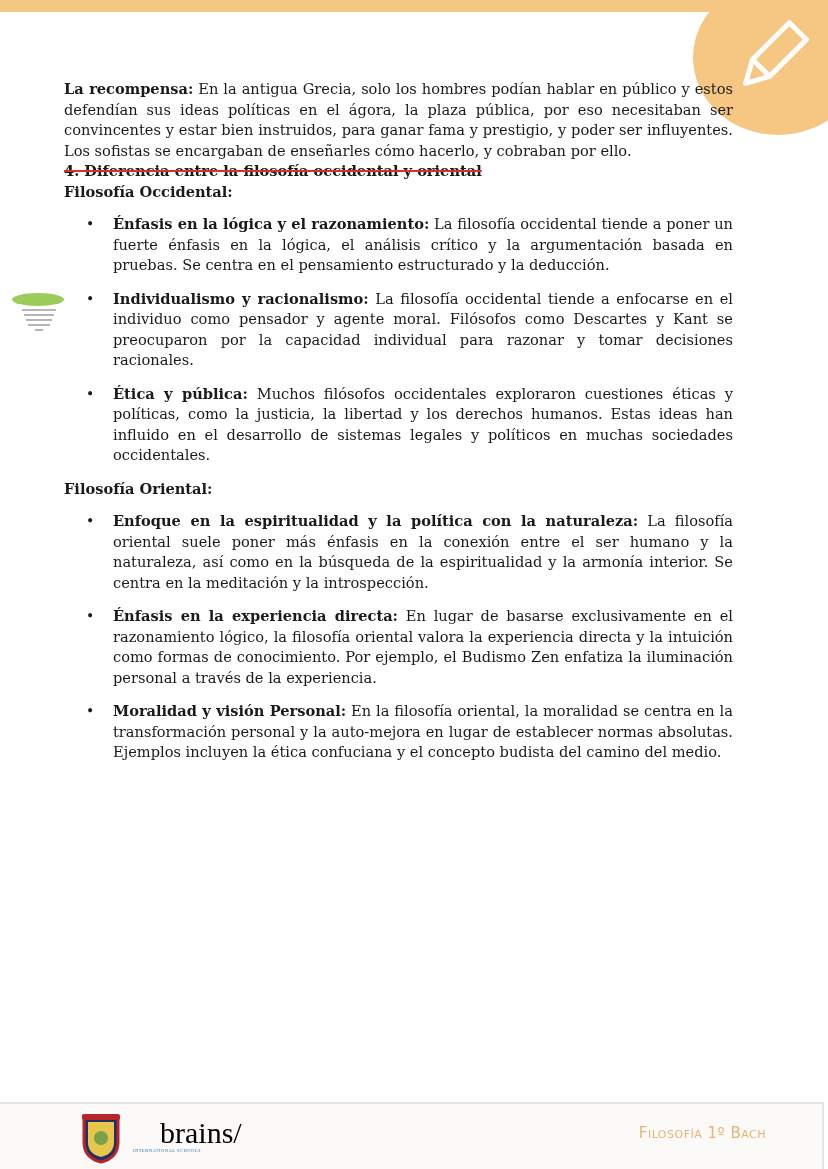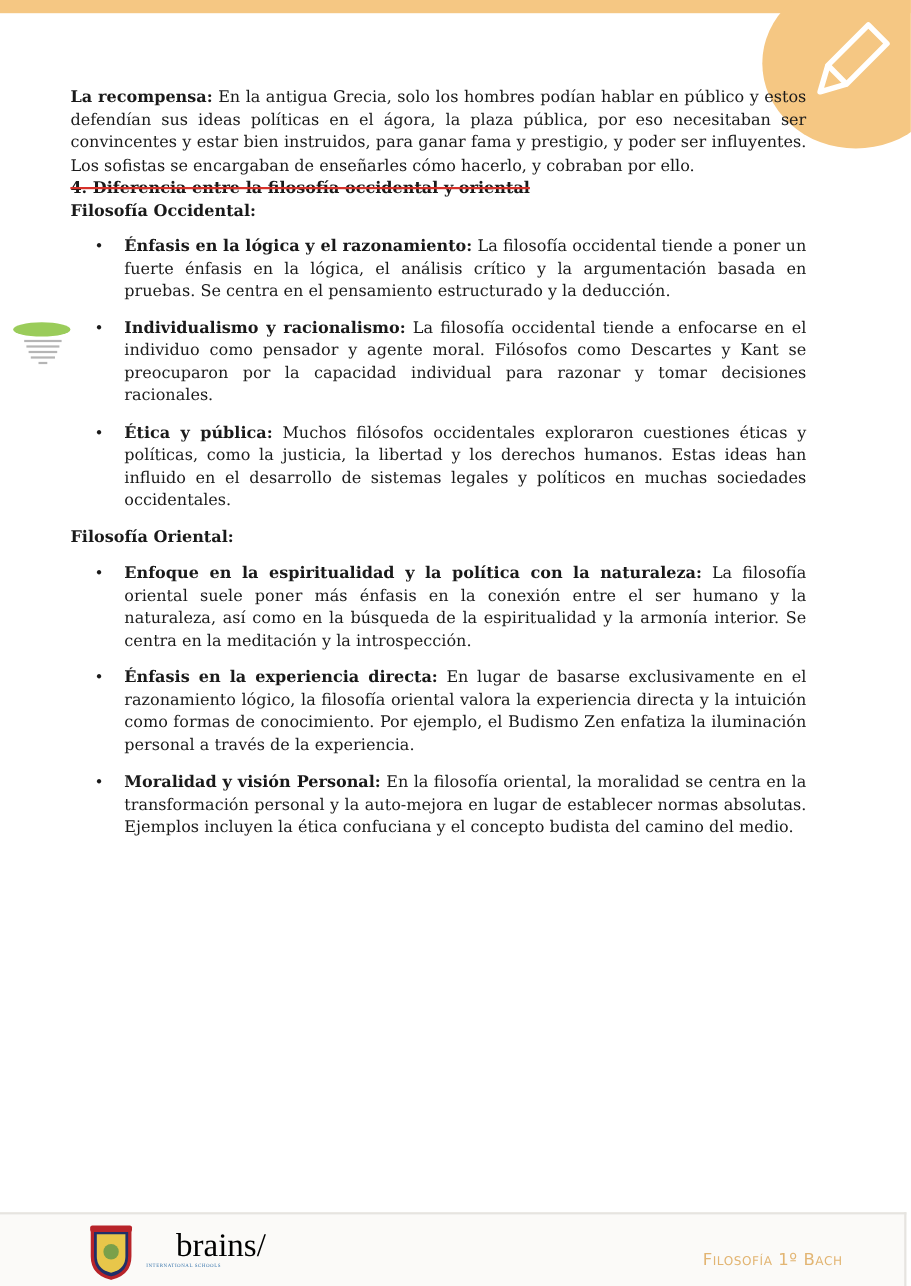--- a/index.html
+++ b/index.html
@@ -55,21 +55,21 @@
   }
   .brand {
     position: absolute; left: 132px; top: 14px;
     font-family: "Liberation Serif", serif; font-size: 30px; color: #000000; line-height: 30px; margin-left: 28px;
   }
   .brand-sub {
     position: absolute; left: 133px; top: 44px;
     font-family: "Liberation Serif", serif; font-size: 4.5px; letter-spacing: 0.5px; color: #2f6fa8;
   }
   .subject {
-    position: absolute; right: 56px; top: 32px;
+    position: absolute; right: 56px; top: 20px;
     font-family: "DejaVu Sans", sans-serif; font-size: 15px; color: #e2b573;
     font-variant: small-caps; letter-spacing: 0.5px;
   }
 </style>
 </head>
 <body>
 
 <div class="top-band"></div>
 
 <div class="corner-blob">

